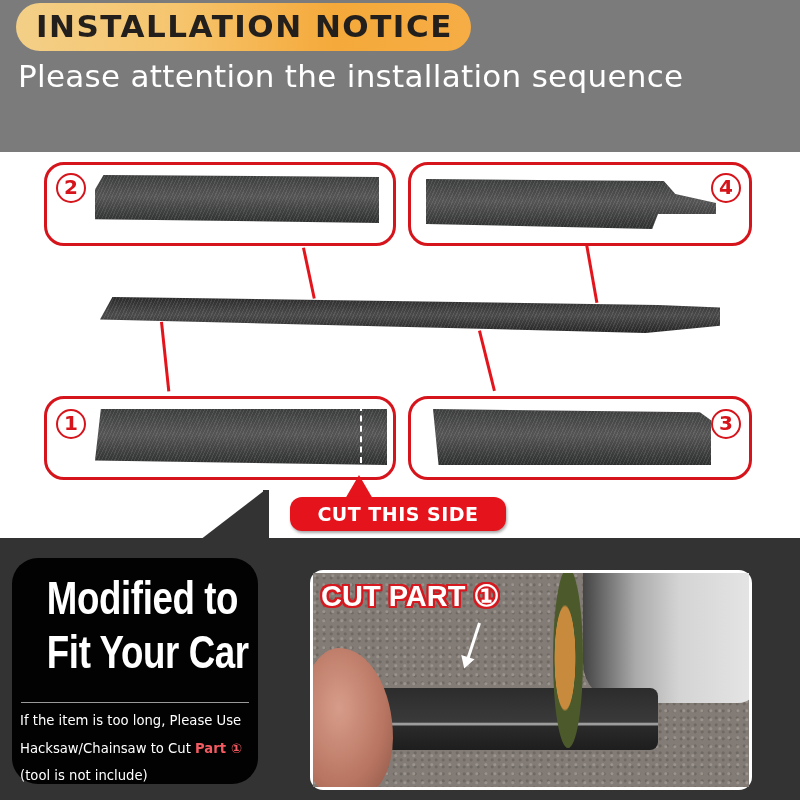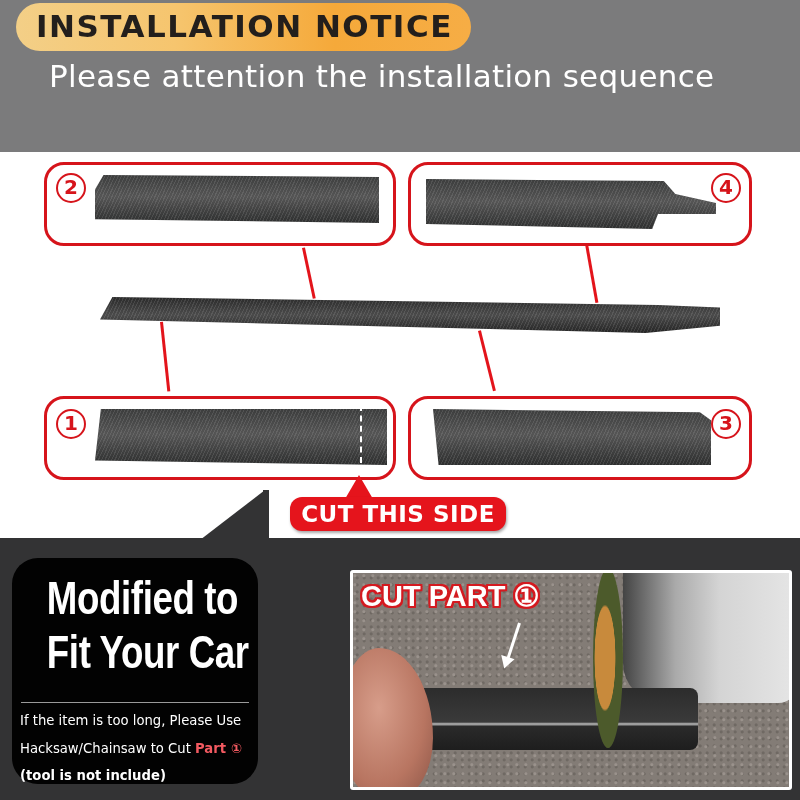--- a/index.html
+++ b/index.html
@@ -19,21 +19,21 @@
   .notice-pill span {
     position: absolute; left: 20px; top: 5px;
     font-family: "DejaVu Sans", sans-serif; font-weight: bold;
     font-size: 31px; letter-spacing: 1.5px; color: #231f1c;
   }
   .subtitle {
     position: absolute; left: 18px; color: #fff;
     font-family: "DejaVu Sans", sans-serif; font-size: 31px; letter-spacing: 0.3px;
     white-space: nowrap;
   }
-  .subtitle.l1 { top: 58px; margin-left: 31px; }
+  .subtitle.l1 { top: 58px; }
   .subtitle.l2 { top: 103px; }
 
   
   .diagram { position: absolute; left: 0; top: 152px; width: 800px; height: 386px; background: #fff; }
 
   .part-box {
     position: absolute; border: 3px solid #d6141b; border-radius: 20px; background: #fff;
   }
   .part-num {
     position: absolute; width: 30px; height: 30px; border: 2.5px solid #d6141b; border-radius: 50%;
@@ -44,21 +44,21 @@
     position: absolute;
     background:
       repeating-linear-gradient(115deg, rgba(255,255,255,0.10) 0 1px, rgba(0,0,0,0) 1px 3px),
       linear-gradient(180deg, #3c3d3d 0%, #555 45%, #2e2f2f 100%);
   }
   .connector { position: absolute; width: 3px; background: #e3141b; transform-origin: top left; }
 
   .cut-pill {
     position: absolute; left: 290px; top: 497px; width: 216px; height: 34px;
     background: #e5141c; border-radius: 12px; box-shadow: 1px 2px 3px rgba(0,0,0,0.35);
-    color: #fff; font-weight: bold; font-size: 23px; text-align: center; line-height: 34px;
+    color: #fff; font-weight: bold; font-size: 19px; text-align: center; line-height: 34px;
     letter-spacing: 0.5px;
   }
   .cut-pointer {
     position: absolute; left: 345px; top: 475px; width: 0; height: 0;
     border-left: 14px solid transparent; border-right: 14px solid transparent;
     border-bottom: 24px solid #e5141c;
   }
   .cut-line {
     position: absolute; left: 360px; top: 405px; width: 0; height: 58px;
     border-left: 2px dashed #fff;
@@ -83,26 +83,26 @@
   }
   .mod-title.t1 { top: 12px; }
   .mod-title.t2 { top: 66px; }
   .mod-rule { position: absolute; left: 9px; top: 144px; width: 228px; height: 1px; background: #9a9a9a; }
   .mod-text {
     position: absolute; left: 8px; color: #fff; font-size: 13.2px;
     font-family: "DejaVu Sans", sans-serif; white-space: nowrap;
   }
   .mod-text.a { top: 155px; }
   .mod-text.b { top: 183px; }
-  .mod-text.c { top: 210px; font-weight: bold; }
+  .mod-text.c { top: 210px; }
   .part-hl { color: #f35a61; font-weight: bold; }
 
   .photo {
     position: absolute; left: 310px; top: 570px; width: 442px; height: 220px;
-    background: #fff; border-radius: 3px; padding: 3px; margin-left: 40px;
+    background: #fff; border-radius: 13px; padding: 3px;
   }
   .photo-inner {
     position: relative; width: 100%; height: 100%; overflow: hidden;
     background:
       radial-gradient(circle at 20% 30%, #9a928c 0 1px, transparent 2px) 0 0/9px 9px,
       radial-gradient(circle at 60% 70%, #6f6963 0 1px, transparent 2px) 0 0/7px 7px,
       #837c76;
   }
   .rail {
     position: absolute; left: 40px; top: 115px; width: 305px; height: 62px;

